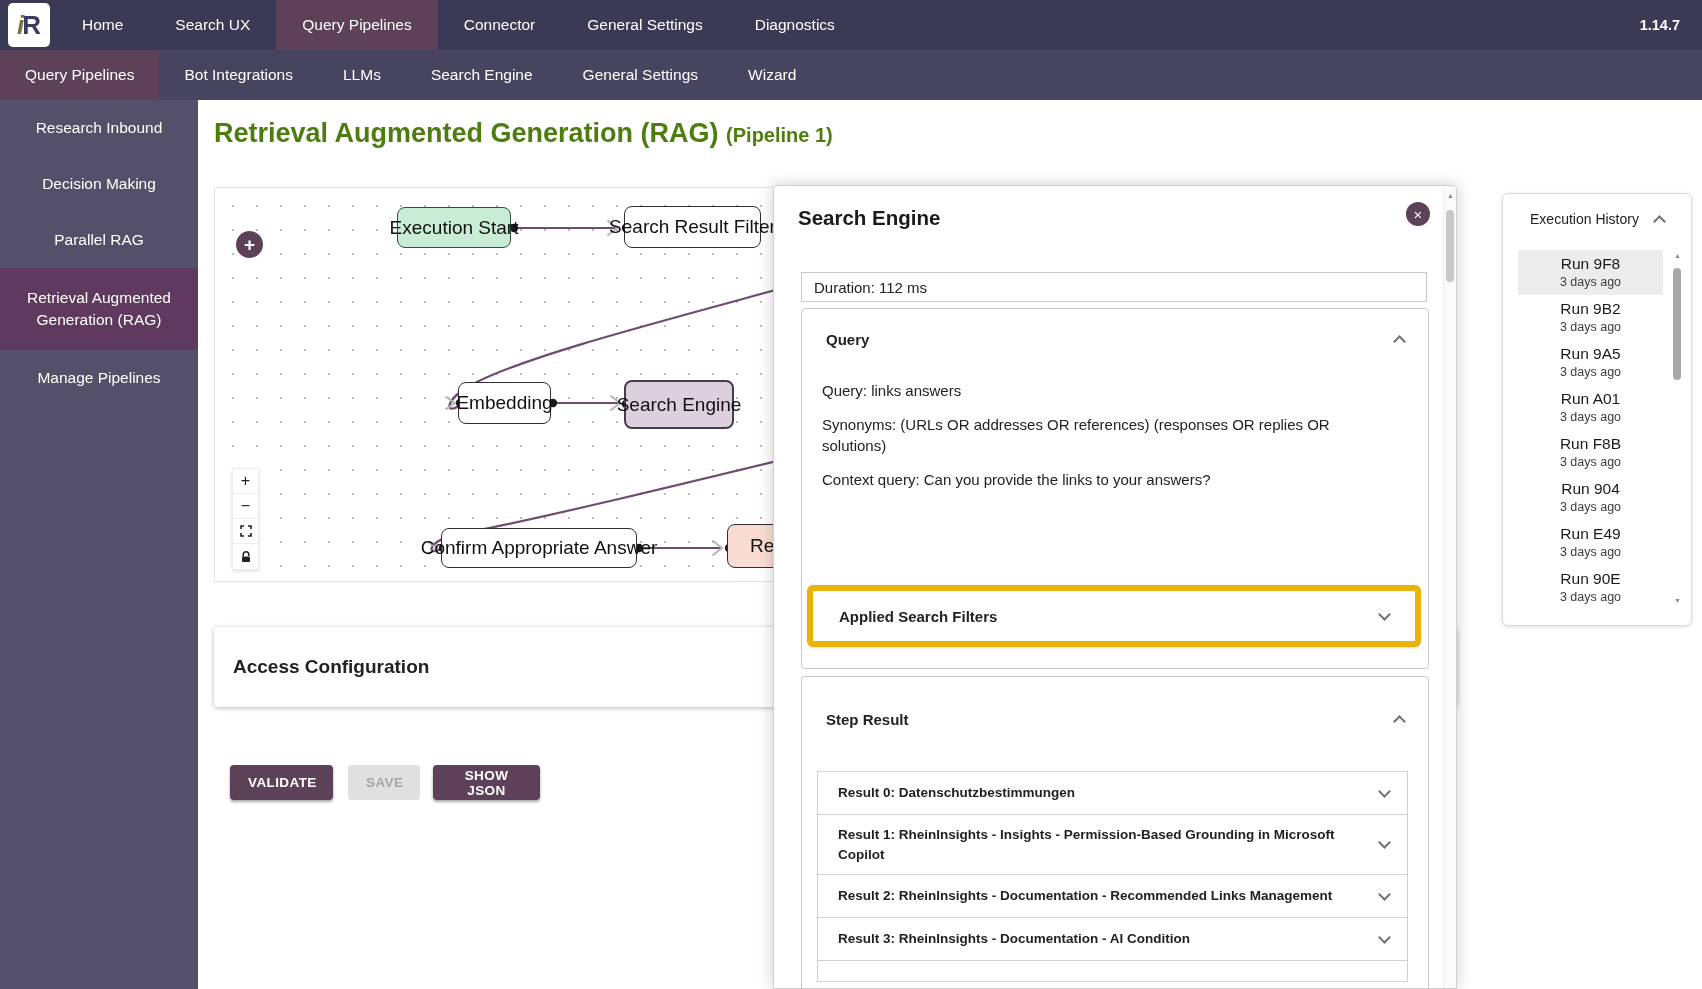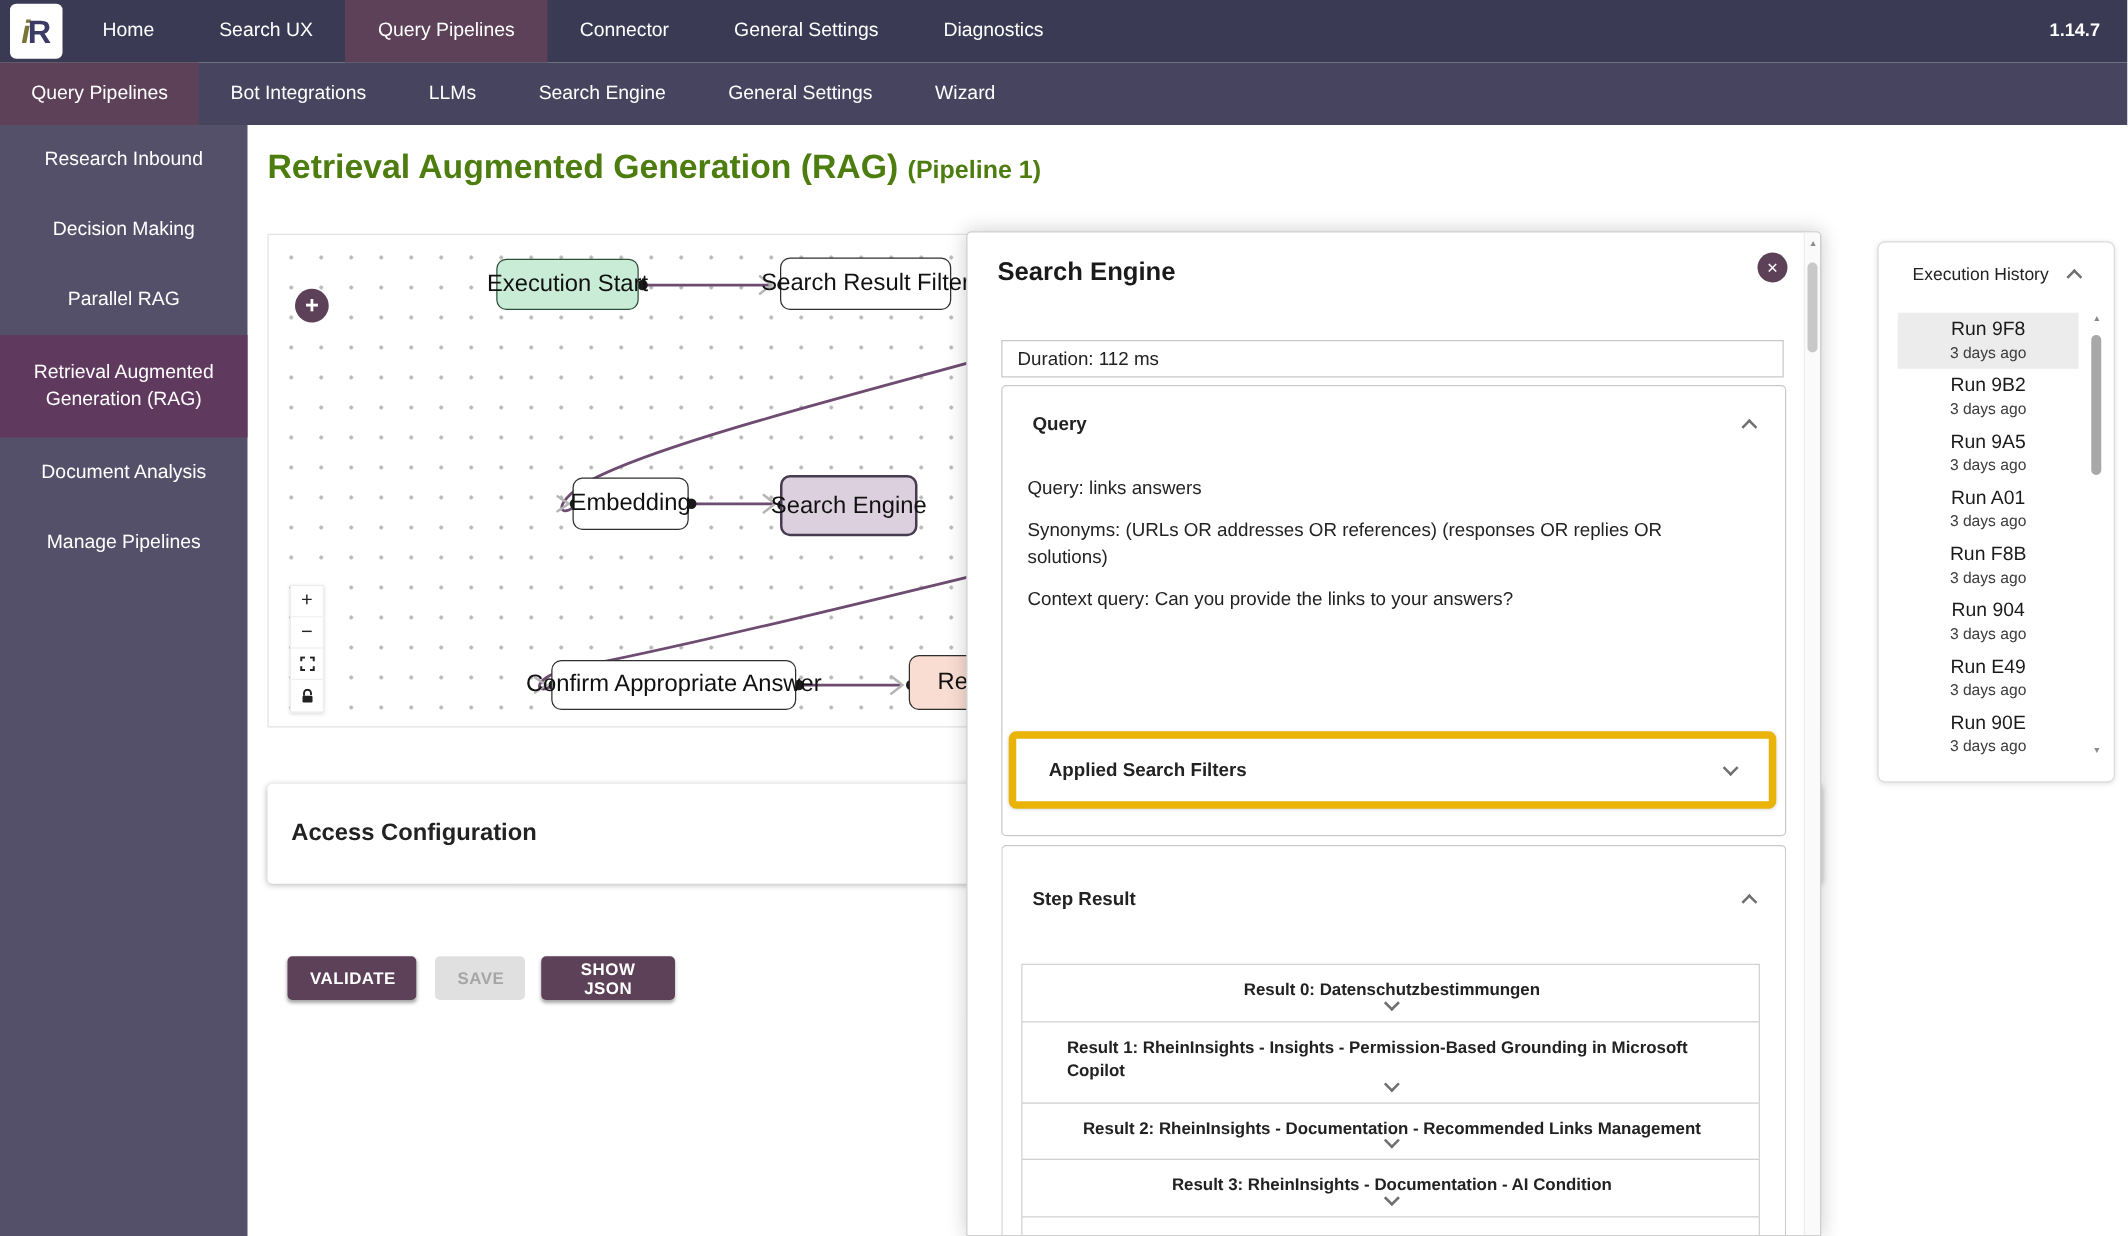--- a/index.html
+++ b/index.html
@@ -93,21 +93,21 @@
     display:flex; justify-content:space-between; align-items:center; padding:0 26px;
     background:#fff; cursor:pointer; }
   .filters-card .t { font-size:15px; font-weight:bold; color:#222; }
   .sectionB { position:absolute; left:27px; top:490px; width:628px; height:340px;
     border:1px solid #c9c9c9; border-top-left-radius:4px; border-top-right-radius:4px;
     border-bottom:none; }
   .sectionB .sec-head { padding:34px 24px 0 24px; }
   .results { margin:44px 20px 0 15px; }
   .result-row { border:1px solid #d2d2d2; margin-top:-1px; background:#fff; display:flex;
     justify-content:space-between; align-items:center; padding:10px 18px 10px 20px;
-    min-height:44px; cursor:pointer;flex-direction:column; }
+    min-height:44px; cursor:pointer; }
   .result-row .t { font-size:13.5px; font-weight:bold; color:#222; max-width:520px;
     line-height:1.45; }
   .result-row.partial { height:20px; min-height:20px; }
   
   .mscroll { position:absolute; right:0; top:0; bottom:0; width:13px; background:#fafafa;
     border-left:1px solid #ededed; z-index:2; }
   .mscroll .arr { position:absolute; left:0; width:13px; text-align:center; font-size:7px;
     color:#8a8a8a; cursor:pointer; }
   .mscroll .thumb { position:absolute; left:2px; top:24px; width:8px; height:72px;
     background:#c8c8c8; border-radius:4px; cursor:pointer; }
@@ -159,21 +159,20 @@
   <div class="nav-item">Search Engine</div>
   <div class="nav-item">General Settings</div>
   <div class="nav-item">Wizard</div>
 </nav>
 
 <aside class="sidebar">
   <div class="side-item">Research Inbound</div>
   <div class="side-item">Decision Making</div>
   <div class="side-item">Parallel RAG</div>
   <div class="side-item active">Retrieval Augmented Generation (RAG)</div>
-  <div class="side-item">Document Analysis</div>
   <div class="side-item">Manage Pipelines</div>
 </aside>
 
 <h1 class="page-title">
   <span>Retrieval Augmented Generation (RAG)</span>
   <span class="sub">(Pipeline 1)</span>
 </h1>
 
 <div class="canvas">
   <svg class="edges" viewBox="0 0 1243 395">

